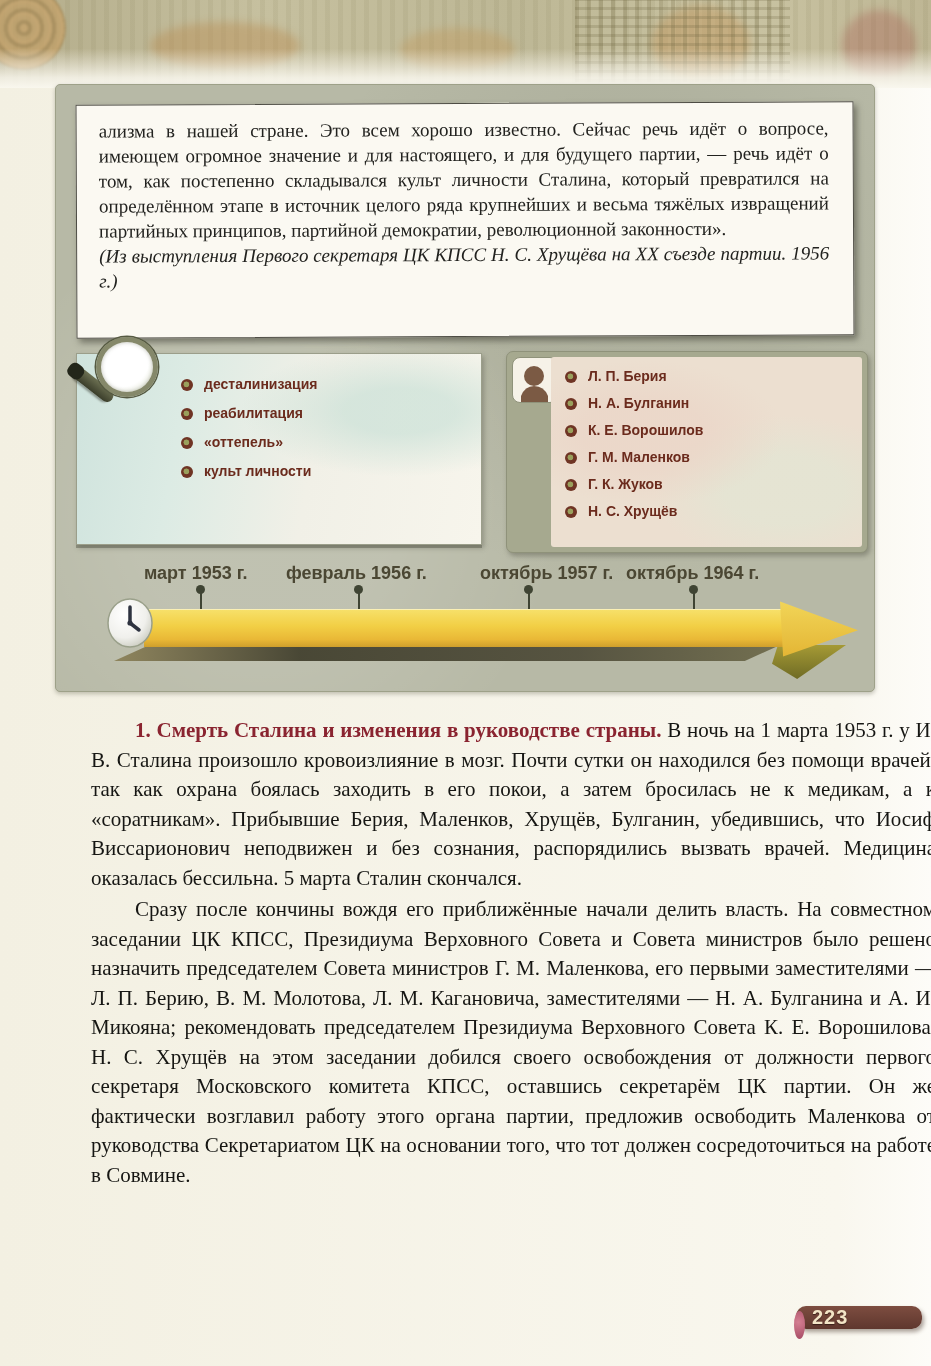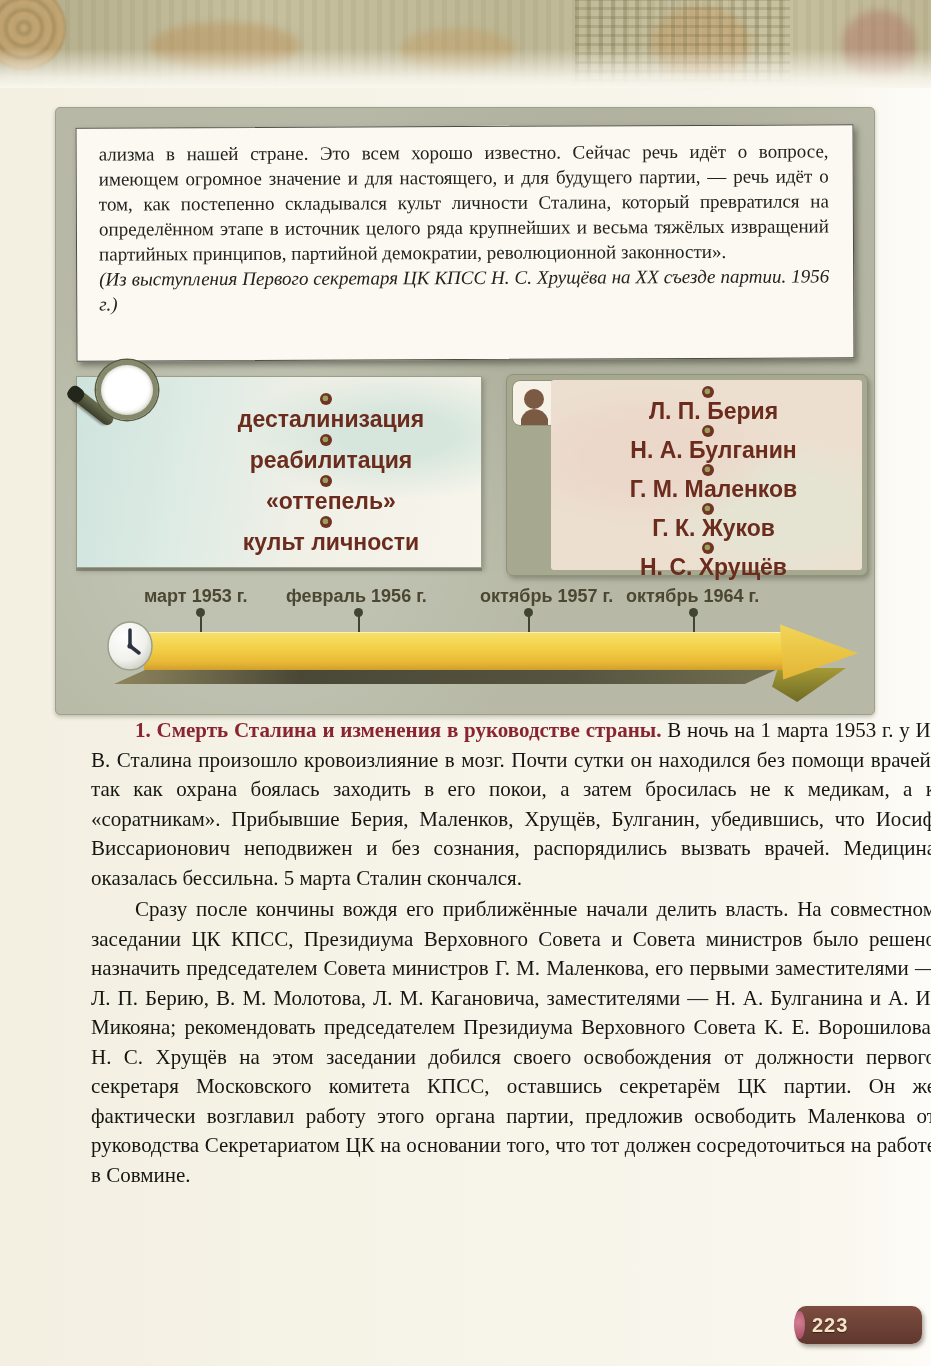--- a/index.html
+++ b/index.html
@@ -44,21 +44,20 @@
 
   
   .panel{
     position:absolute; left:55px; top:84px; width:820px; height:608px;
     background:
       radial-gradient(circle at 25% 70%, rgba(255,255,255,.12) 0 18%, rgba(0,0,0,0) 40%),
       radial-gradient(circle at 70% 30%, rgba(90,92,70,.08) 0 22%, rgba(0,0,0,0) 45%),
       #b7b9a6;
     border:1px solid #9ea189; border-radius:5px;
     box-shadow:0 2px 4px rgba(90,90,70,.35);
-    margin-top:23px;
   }
 
   
   .quote-card{
     position:absolute; left:20px; top:18px; width:778px; height:234px;
     background:#fbf9f2; border:1px solid #4d4c44;
     box-shadow:3px 4px 6px rgba(60,60,50,.55);
     transform:rotate(-.25deg);
     padding:13px 24px 10px 22px;
   }
@@ -75,21 +74,21 @@
     background:
       radial-gradient(ellipse at 80% 30%, rgba(190,220,210,.55) 0 12%, rgba(0,0,0,0) 35%),
       linear-gradient(100deg,#cfe3dd 0%,#dcebe4 26%,#f1f0e7 58%,#f7f5ec 100%);
     border:1px solid #9b9e8a;
     box-shadow:0 3px 0 rgba(85,87,70,.45), 2px 3px 5px rgba(70,70,58,.35);
   }
   .terms-list{ list-style:none; padding:16px 0 0 104px; }
   .terms-list li, .names-list li{
     display:flex; align-items:center;
     font-family:"Liberation Sans", sans-serif; font-weight:bold;
-    font-size:23px; color:#6b2b1d; line-height:29px; white-space:nowrap;flex-direction:column;
+    font-size:14px; color:#6b2b1d; line-height:29px; white-space:nowrap;
   }
   .bullet{
     display:inline-block; width:12px; height:12px; border-radius:50%;
     background:radial-gradient(circle at 45% 45%, #9aa05c 0 28%, #6f3424 34% 100%);
     margin-right:11px; flex:0 0 12px;
   }
 
   
   .magnifier{ position:absolute; left:8px; top:252px; width:110px; height:110px; pointer-events:none; }
   .mag-lens{
@@ -174,24 +173,24 @@
   .bodytext{
     position:absolute; left:44px; top:716px; width:845px;
     font-size:21px; line-height:29.5px; color:#161613; text-align:justify;margin-left:47px;
   }
   .bodytext p{ text-indent:44px; }
   .bodytext p + p{ margin-top:2px; }
   .para-heading{ font-weight:bold; color:#8a2430; }
 
   
   .page-badge{
-    position:absolute; left:796px; top:1306px; width:126px; height:38px;
+    position:absolute; left:796px; top:1306px; width:126px; height:23px;
     background:linear-gradient(180deg,#7d4d40,#5f372e);
     border-radius:10px; box-shadow:2px 3px 4px rgba(70,50,40,.45);
-    display:flex; align-items:center;
+    display:flex; 
   }
   .badge-cap{
     position:absolute; left:-2px; top:5px; width:11px; height:28px; border-radius:50%;
     background:radial-gradient(circle at 40% 40%, #d47f92, #a54a63);
   }
   .page-num{
     font-family:"Liberation Sans", sans-serif; font-weight:bold;
     font-size:20px; color:#f3e4c6; padding-left:16px; letter-spacing:1px;
     text-shadow:0 1px 1px rgba(40,20,15,.7);
   }
@@ -255,20 +254,24 @@
           <li>
               <span class="bullet"></span>
               <span>Л. П. Берия</span>
             </li>
           <li>
               <span class="bullet"></span>
               <span>Н. А. Булганин</span>
             </li>
           <li>
               <span class="bullet"></span>
+              <span>К. Е. Ворошилов</span>
+            </li>
+          <li>
+              <span class="bullet"></span>
               <span>Г. М. Маленков</span>
             </li>
           <li>
               <span class="bullet"></span>
               <span>Г. К. Жуков</span>
             </li>
           <li>
               <span class="bullet"></span>
               <span>Н. С. Хрущёв</span>
             </li>

